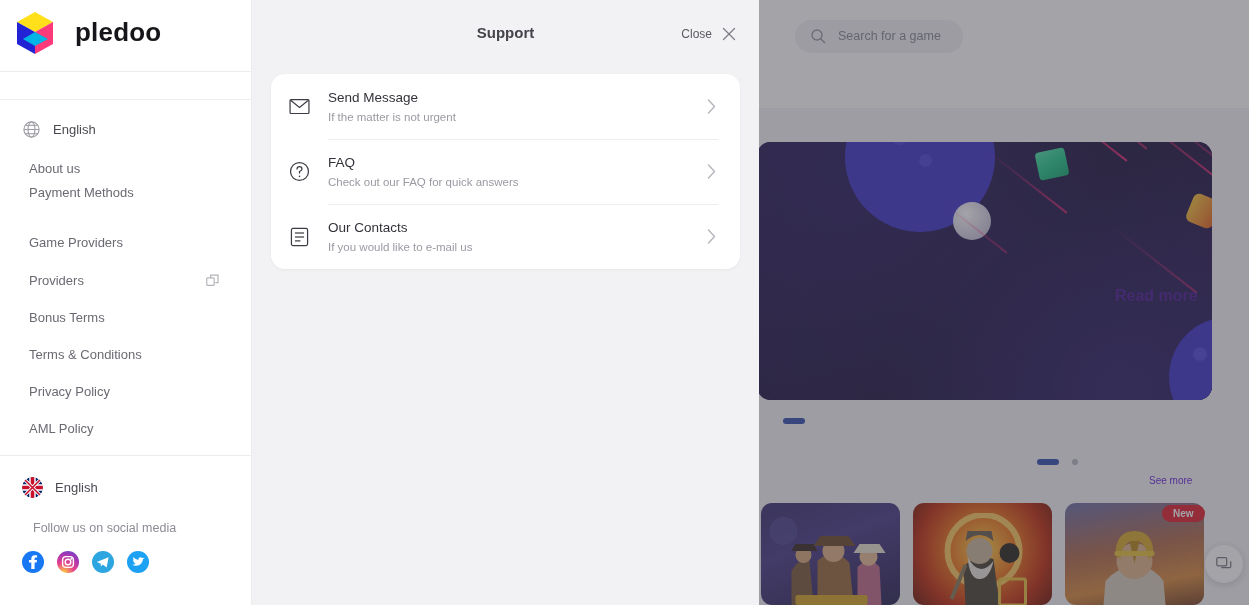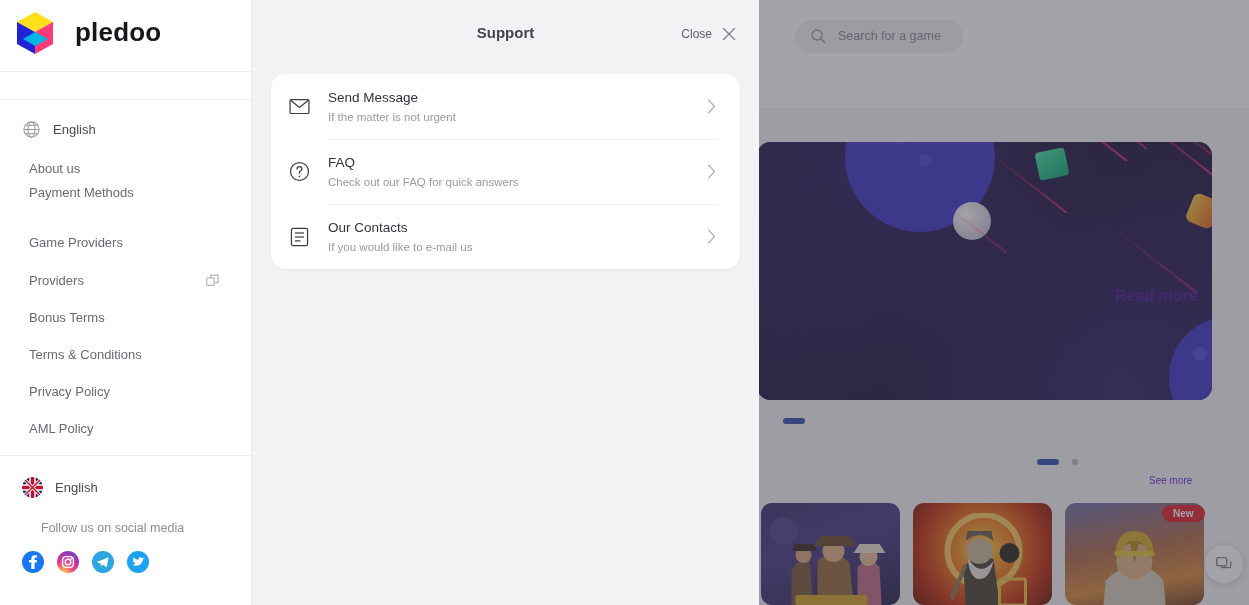--- a/index.html
+++ b/index.html
@@ -116,21 +116,21 @@
   .sb-lang { position:absolute; left: 22px; top: 120px; display:flex; align-items:center; gap: 12px; cursor:pointer; }
   .sb-lang span { font-size: 13px; color:#4a4a52; }
 
   .sb-link { position:absolute; left: 29px; font-size: 13px; color:#6a6a72; cursor:pointer; white-space:nowrap; }
   .sb-ext { position:absolute; left: 206px; width: 13px; height: 13px; }
 
   .sb-lang2 { position:absolute; left: 22px; top: 477px; display:flex; align-items:center; gap: 12px; cursor:pointer; }
   .sb-lang2 span { font-size: 13px; color:#4a4a52; }
   .flag { width: 21px; height: 21px; border-radius: 50%; overflow:hidden; display:block; }
 
-  .sb-follow { position:absolute; left: 41px; top: 521px; font-size: 12.5px; color:#8c8c94; }
+  .sb-follow { position:absolute; left: 33px; top: 521px; font-size: 12.5px; color:#8c8c94; }
   .socials { position:absolute; left: 22px; top: 551px; display:flex; gap: 13px; }
   .soc { width: 22px; height: 22px; border-radius: 50%; display:block; cursor:pointer; }
 
   
   .modal-layer {
     position:absolute; left: 252px; top: 0; width: 507px; height: 605px;
     background: #f2f2f4; z-index: 30;
   }
   .m-title { position:absolute; left: 0; top: 24px; width: 507px; text-align:center; font-size: 15px; color:#44444c;font-weight:bold; }
   .m-close { position:absolute; right: 22px; top: 26px; display:flex; align-items:center; gap: 9px; cursor:pointer; }

